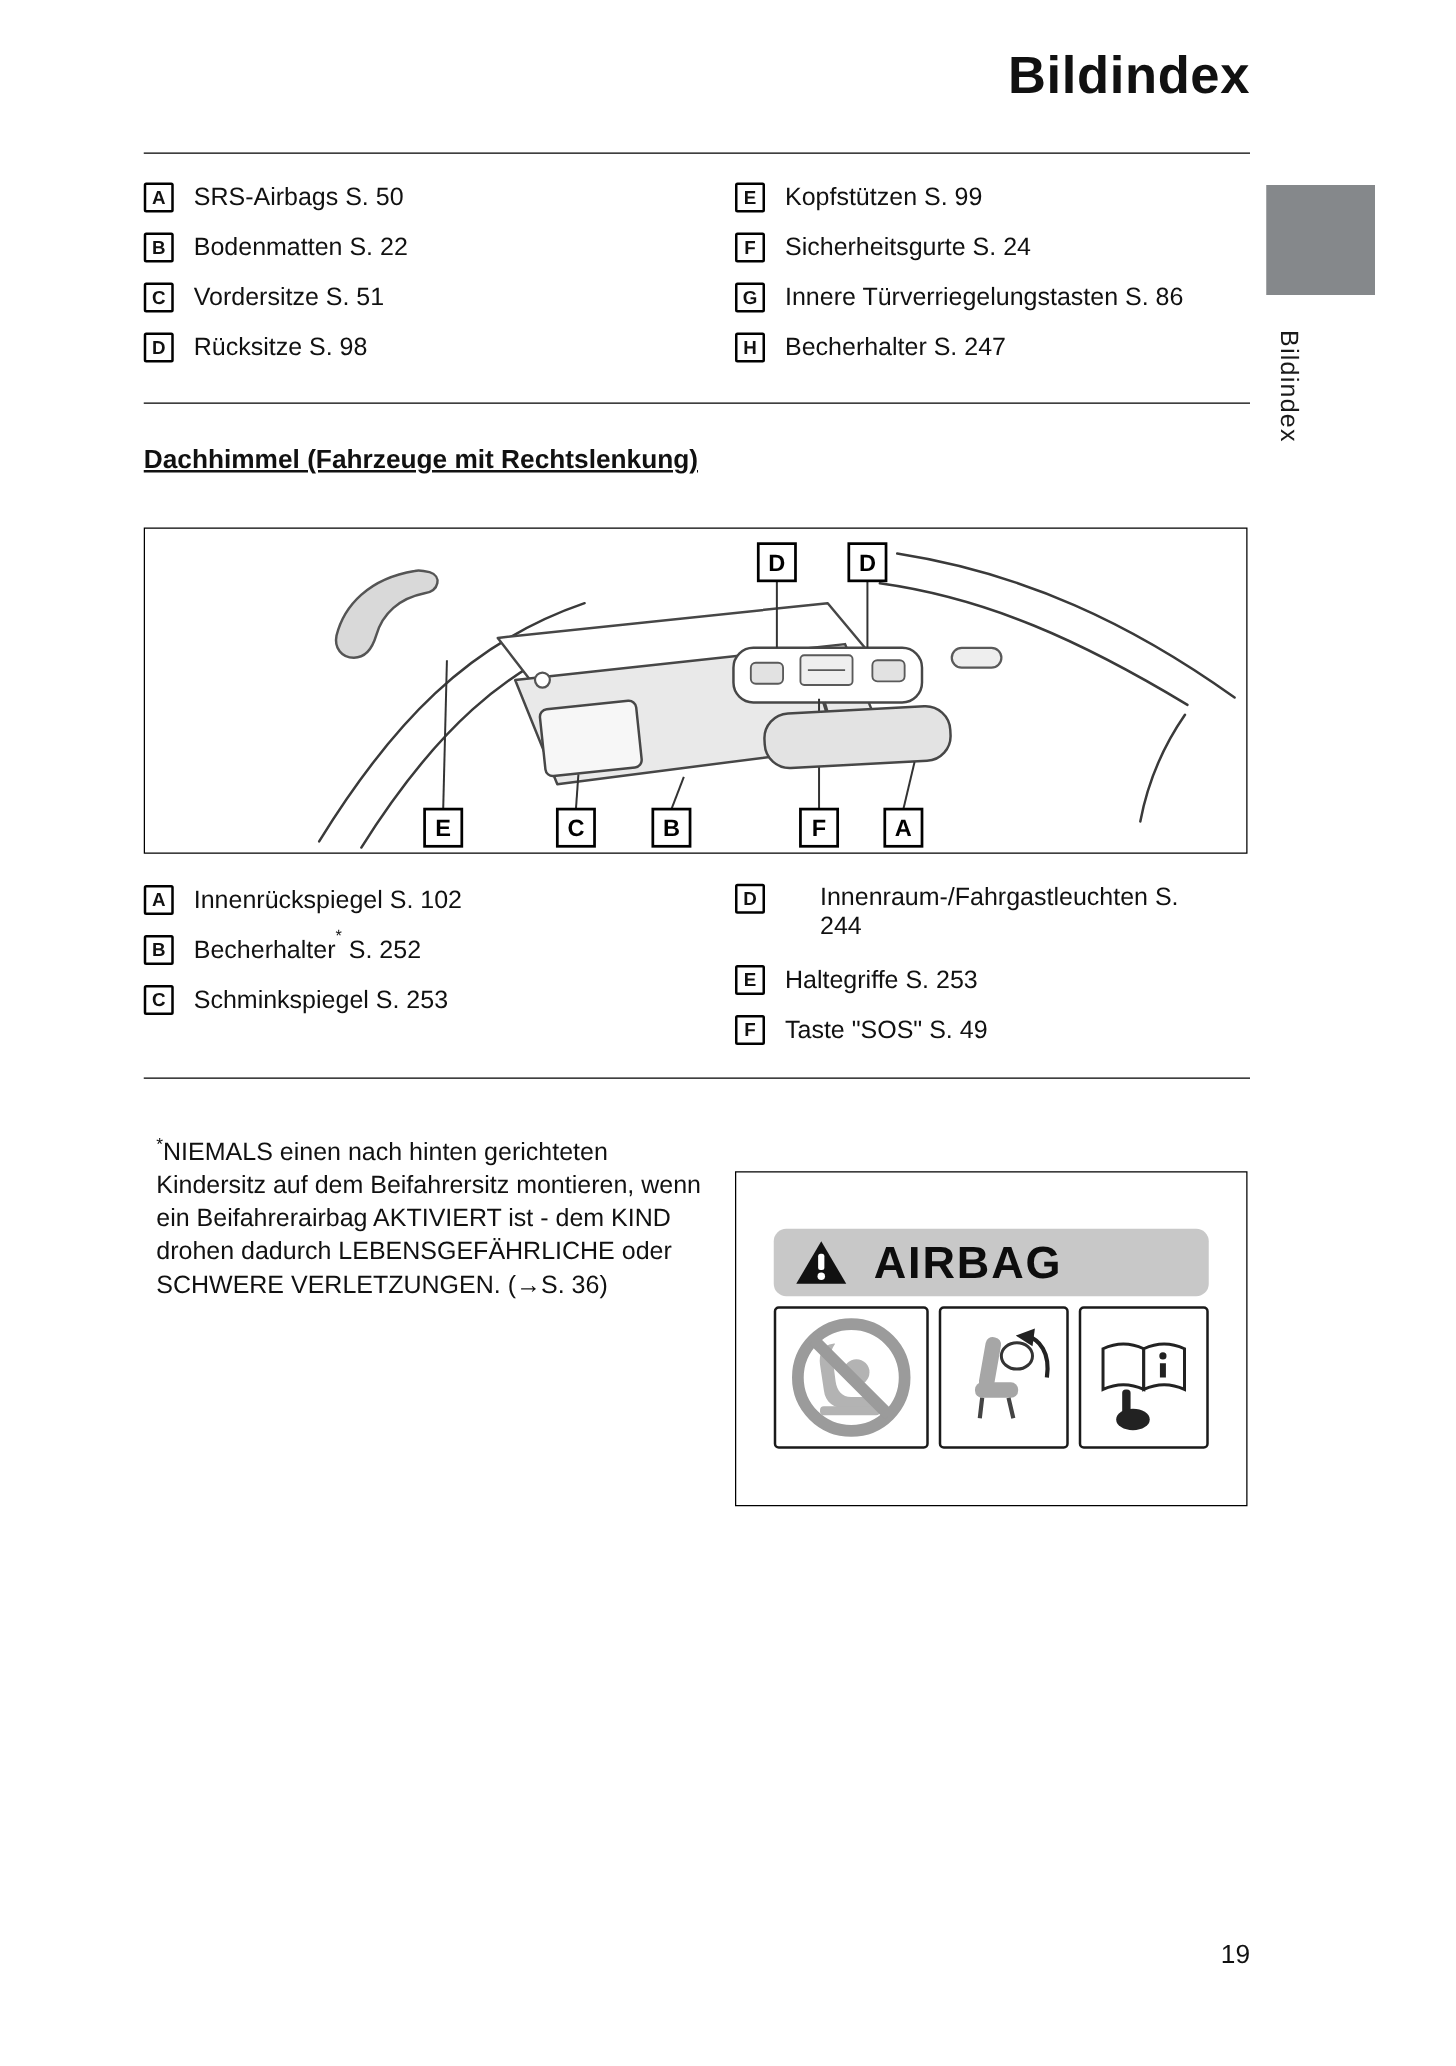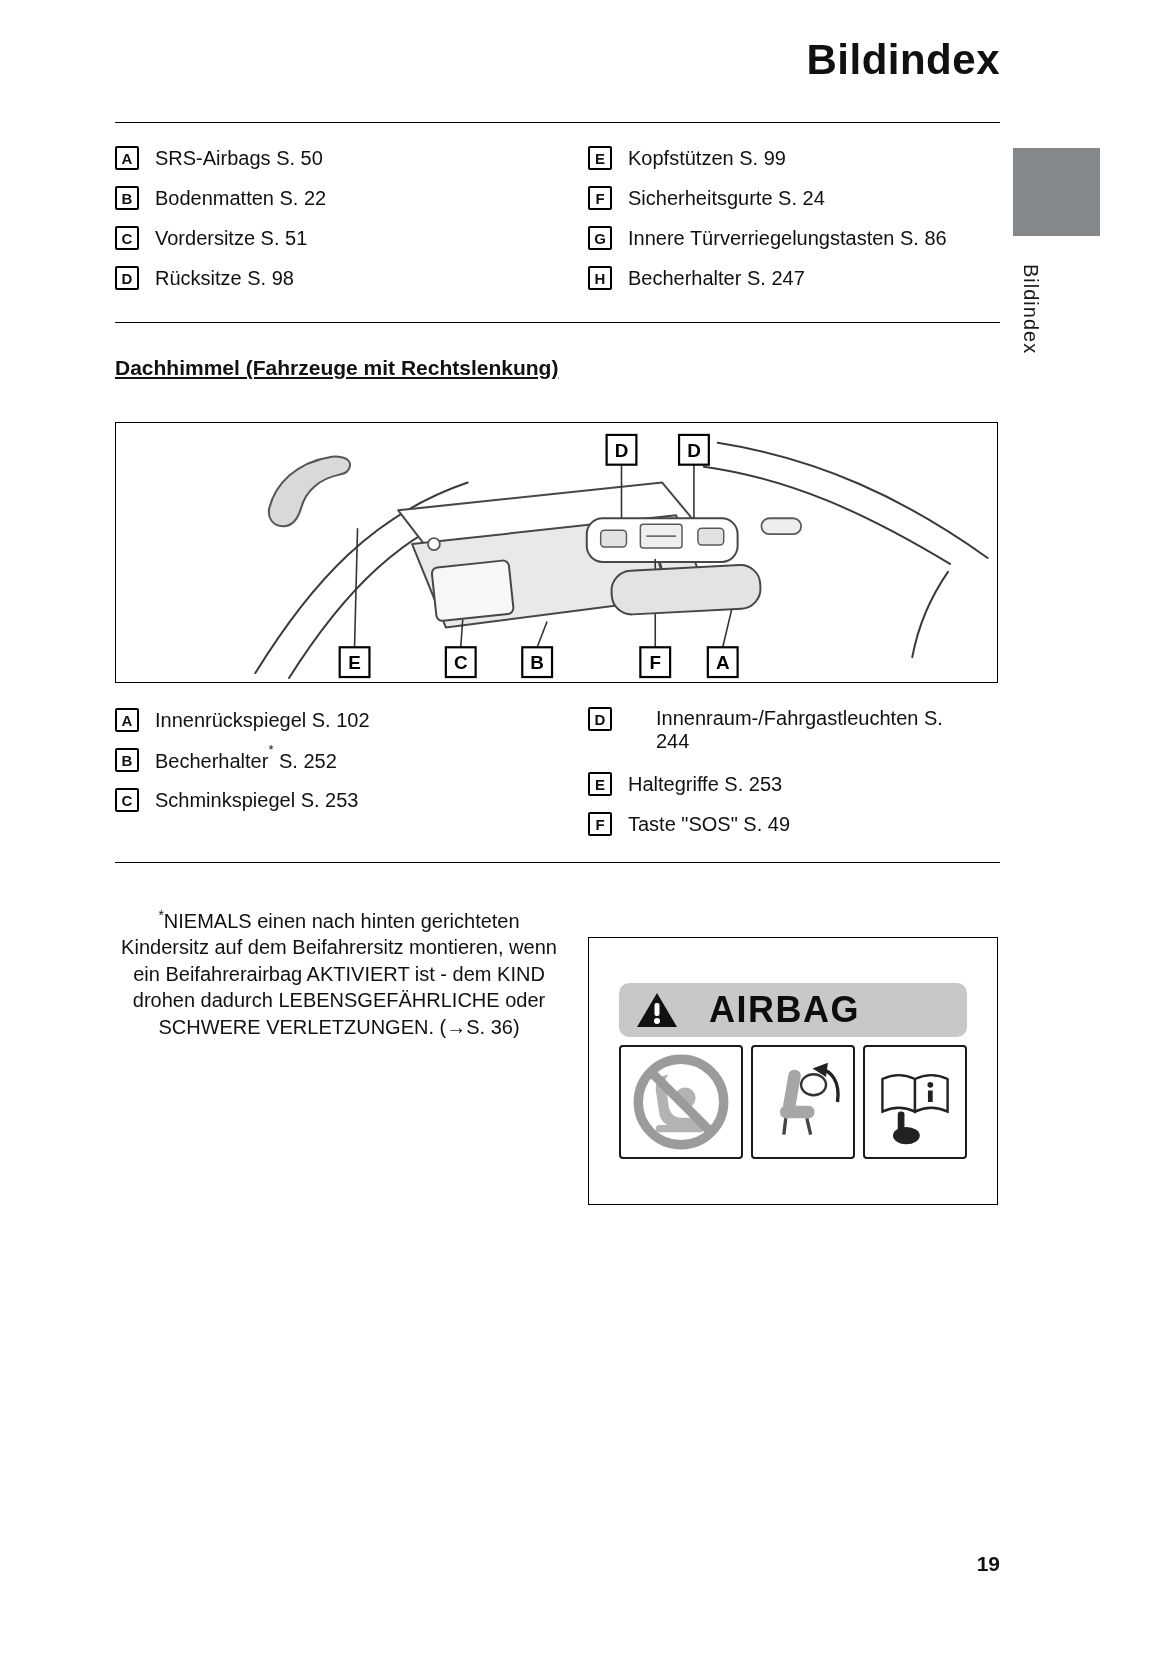--- a/index.html
+++ b/index.html
@@ -43,41 +43,41 @@
 
   .section-heading { top:356px; left:115px; font-size:21px; font-weight:bold;text-decoration:underline; }
 
   .diagram-box { top:422px; left:115px; width:883px; height:261px; border:1.5px solid #000; background:#fff; }
   svg.diagram { display:block; width:100%; height:100%; }
   .sketch { stroke:#3a3a3a; stroke-width:2; fill:none; stroke-linecap:round; }
   .leader { stroke:#333; stroke-width:1.6; }
   .cbox { fill:#fff; stroke:#000; stroke-width:2.2; }
   .cletter { font-size:19px; font-weight:bold; text-anchor:middle; }
 
-  .footnote { top:902px; left:115px; width:448px; font-size:20px; line-height:26.5px;text-align:center; }
+  .footnote { top:902px; left:125px; width:448px; font-size:20px; line-height:26.5px; }
   .footnote sup { font-size:14px; }
 
   .airbag-box {
     top:937px; left:588px; width:410px; height:268px;
     border:1.5px solid #000; display:flex; align-items:center; justify-content:center;
   }
   .airbag-label { width:348px; }
   .airbag-band {
     display:flex; align-items:center; height:54px;
     background:#c8c8c8; border-radius:10px; padding:5px 16px;
   }
-  .airbag-title { font-size:36px; font-weight:bold; letter-spacing:1.5px; margin-left:30px; color:#0d0d0d; }
+  .airbag-title { font-size:36px; font-weight:bold; letter-spacing:1.5px; margin-left:20px; color:#0d0d0d; }
   .airbag-panels { display:flex; gap:8px; margin-top:8px; }
   .panel {
     border:2.5px solid #1a1a1a; border-radius:4px; background:#fff;
     display:flex; align-items:center; justify-content:center; height:114px;
   }
   .panel-1 { width:124px; } .panel-2 { width:104px; } .panel-3 { width:104px; }
 
-  .page-number { top:1552px; left:115px; width:885px; text-align:right; font-size:21px; font-weight:bold; }
+  .page-number { top:1552px; left:115px; width:885px; text-align:right; font-size:21px; font-weight:normal; }
 </style>
 </head>
 <body>
 
 <h1 class="abs page-title">Bildindex</h1>
 
 <div class="abs rule" id="rule1"></div>
 
 <div class="abs side-tab"></div>
 <div class="abs side-tab-label">Bildindex</div>

